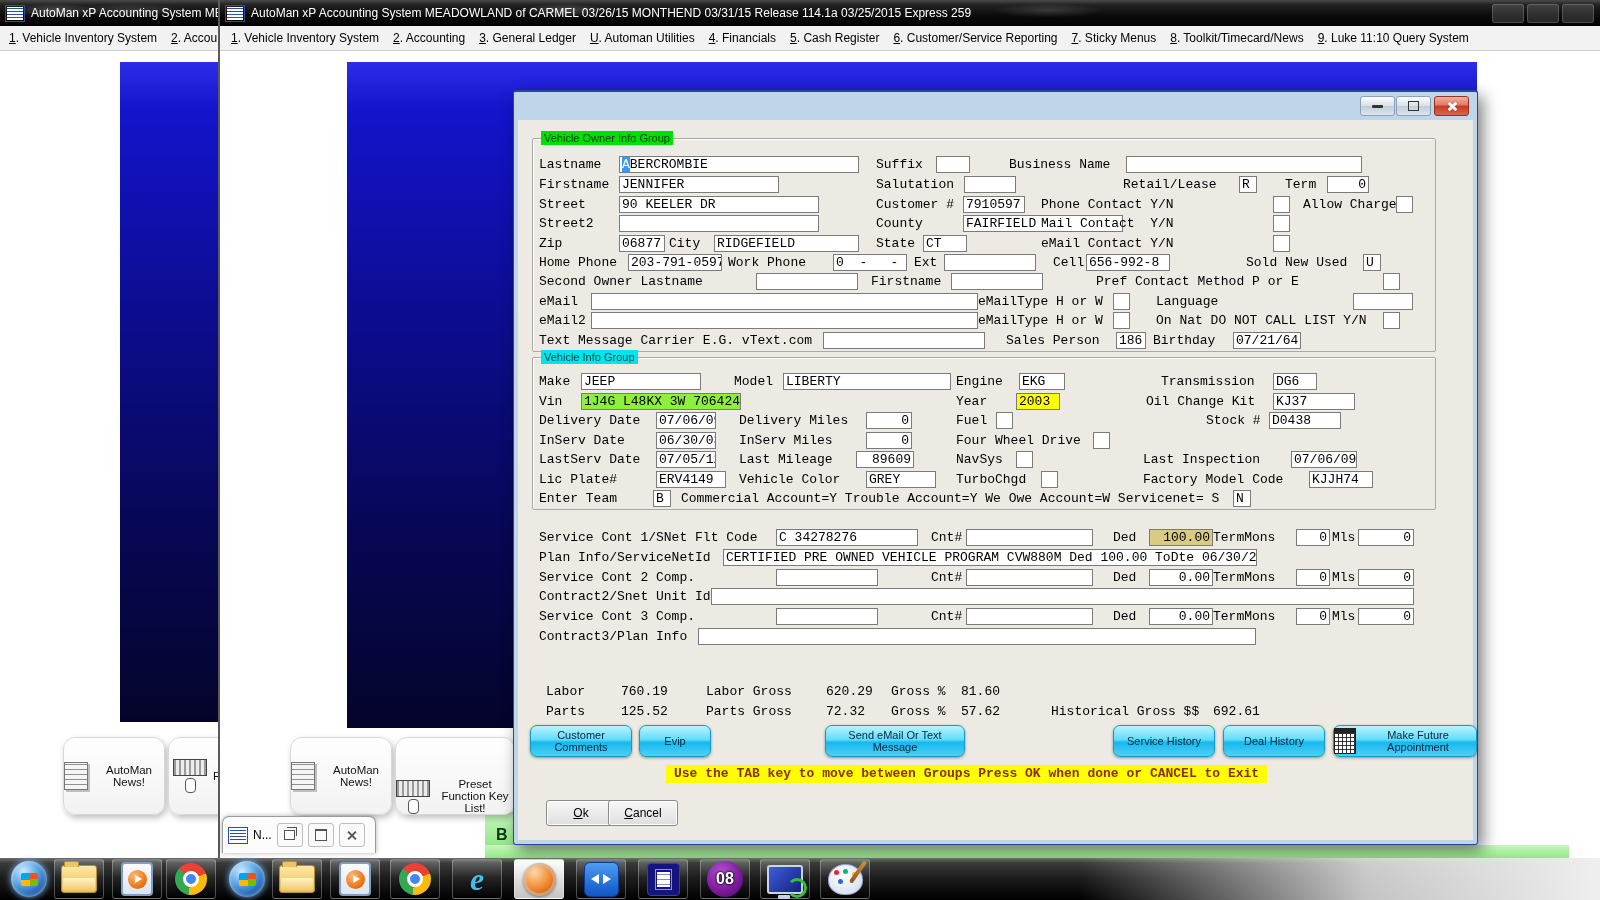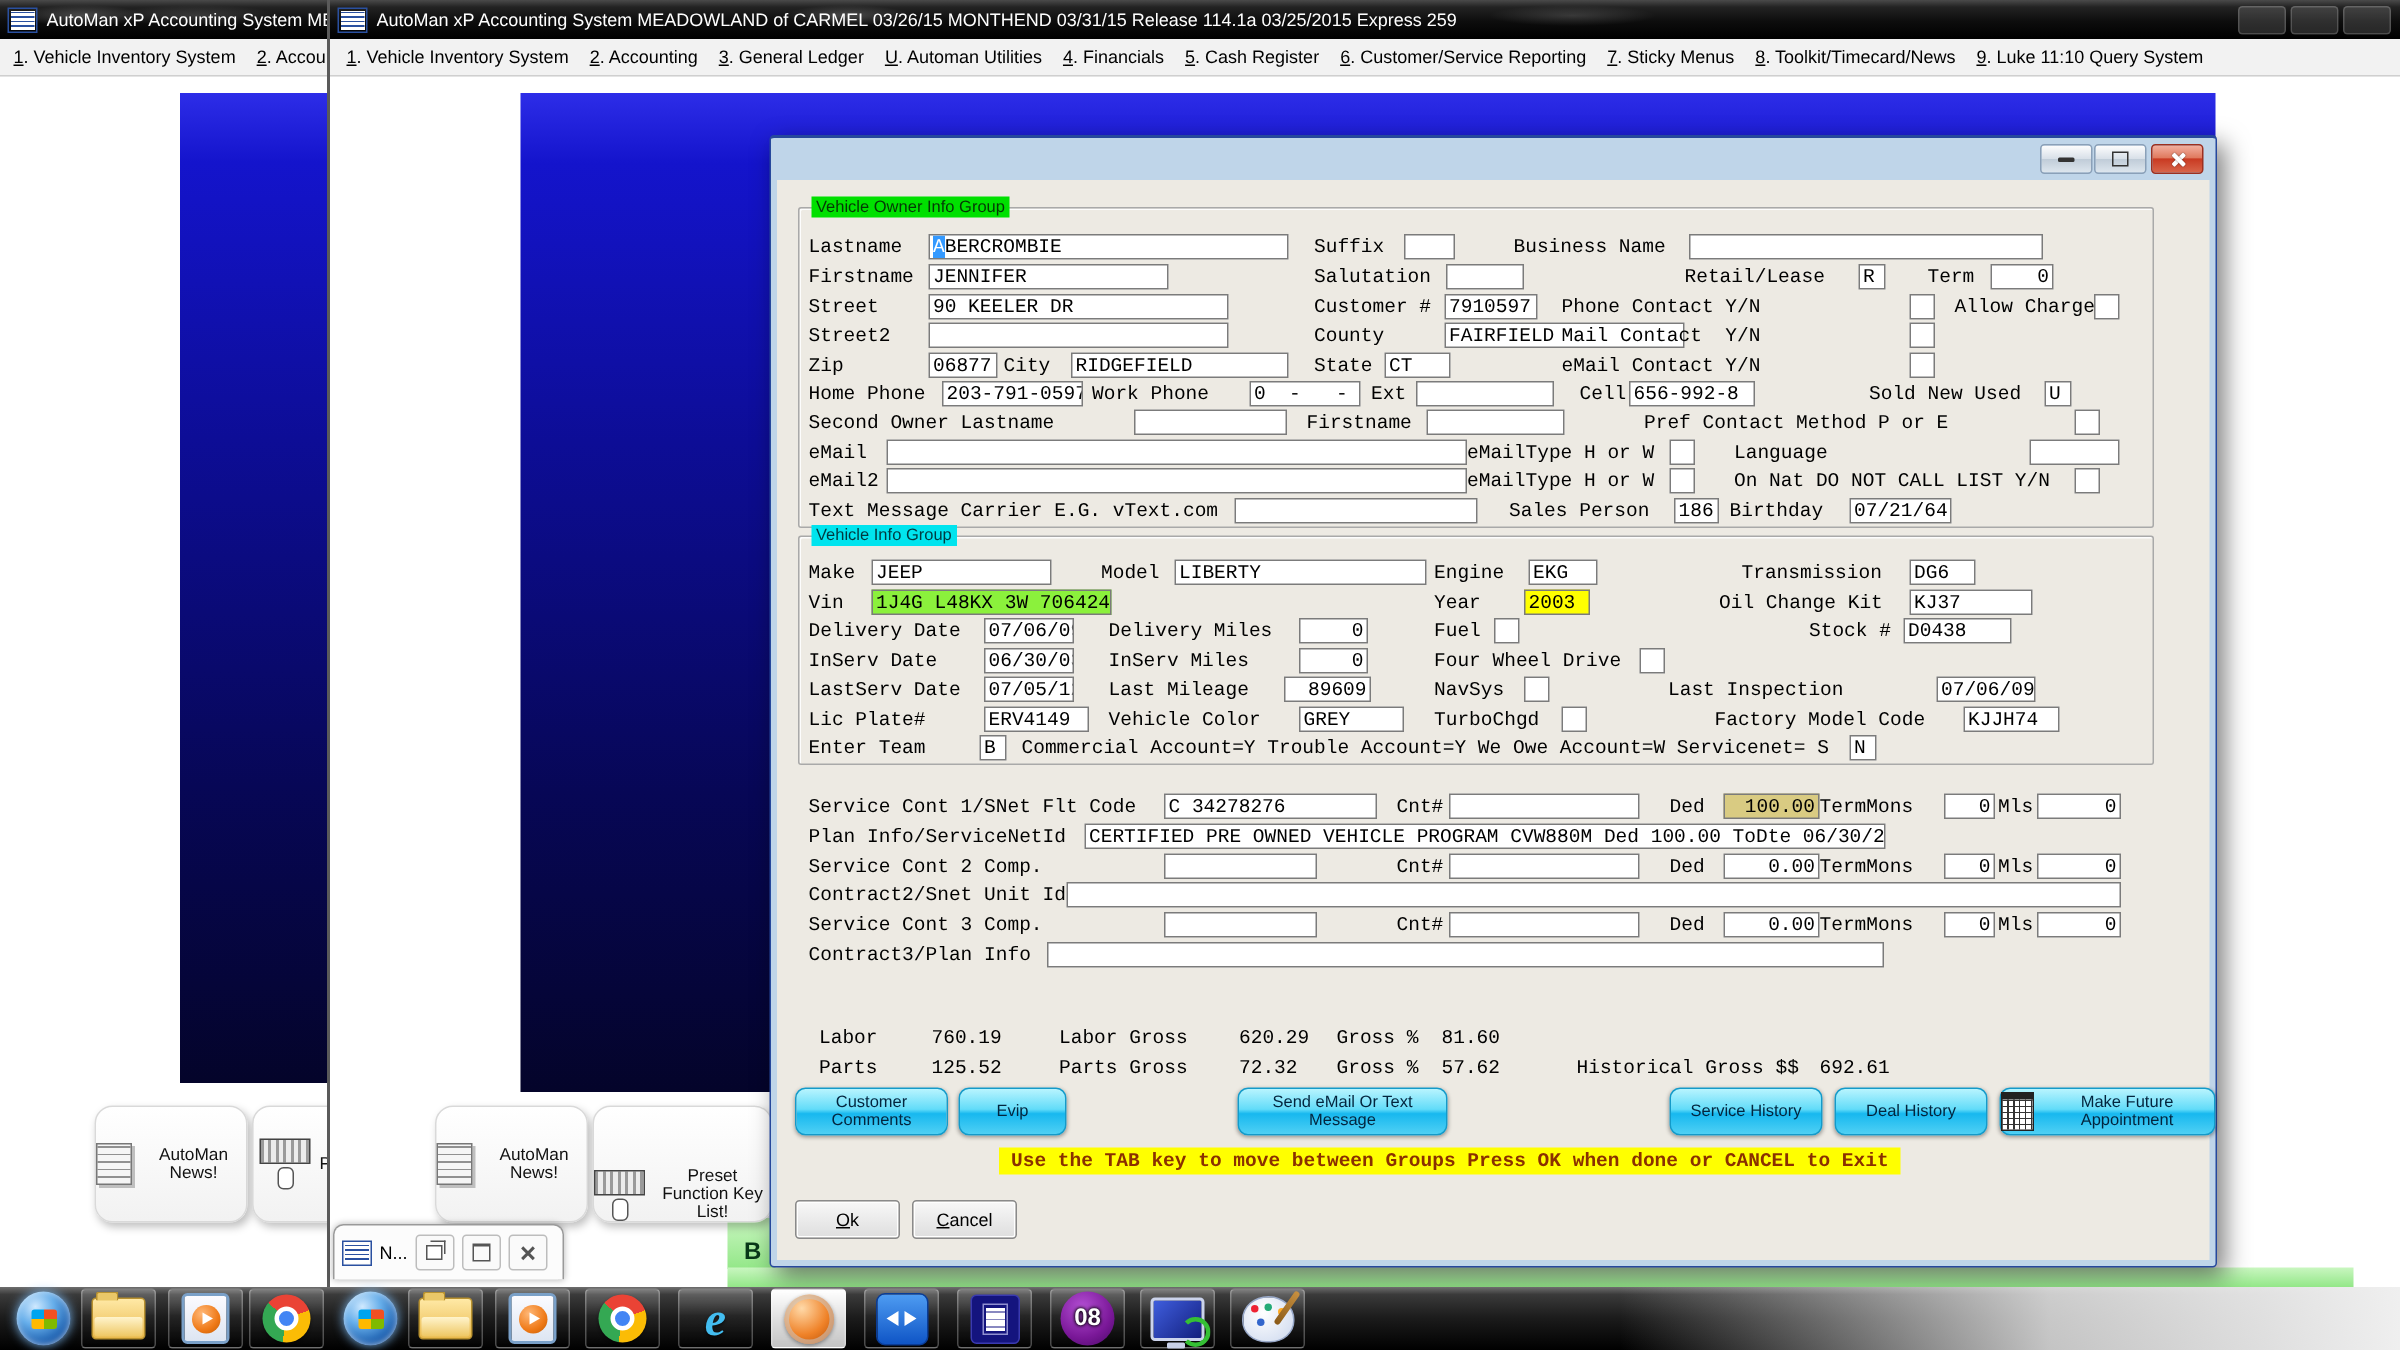--- a/index.html
+++ b/index.html
@@ -308,21 +308,21 @@
       <div class="f num" style="left:348px;top:312px;width:46px">0</div>
       <div class="l" style="left:438px;top:312px">Four Wheel Drive</div>
       <div class="f" style="left:575px;top:312px;width:17px"></div>
 
       <div class="l" style="left:21px;top:331px">LastServ Date</div>
       <div class="f" style="left:138px;top:331px;width:60px">07/05/12</div>
       <div class="l" style="left:221px;top:331px">Last Mileage</div>
       <div class="f num" style="left:338px;top:331px;width:58px">89609</div>
       <div class="l" style="left:438px;top:331px">NavSys</div>
       <div class="f" style="left:498px;top:331px;width:17px"></div>
-      <div class="l" style="left:594px;top:331px">Last Inspection</div>
+      <div class="l" style="left:625px;top:331px">Last Inspection</div>
       <div class="f" style="left:773px;top:331px;width:66px">07/06/09</div>
 
       <div class="l" style="left:21px;top:351px">Lic Plate#</div>
       <div class="f" style="left:138px;top:351px;width:70px">ERV4149</div>
       <div class="l" style="left:221px;top:351px">Vehicle Color</div>
       <div class="f" style="left:348px;top:351px;width:70px">GREY</div>
       <div class="l" style="left:438px;top:351px">TurboChgd</div>
       <div class="f" style="left:523px;top:351px;width:17px"></div>
       <div class="l" style="left:625px;top:351px">Factory Model Code</div>
       <div class="f" style="left:791px;top:351px;width:64px">KJJH74</div>
@@ -404,21 +404,21 @@
       <div class="btn-cyan" style="left:705px;top:605px;width:100px;">
           <span>Deal History</span>
         </div>
       <div class="btn-cyan" style="left:815px;top:605px;width:142px;">
         <span class="cal-ic"></span>
         <span>Make Future Appointment</span>
       </div>
 
       <div class="hint" style="left:148px;top:645px;">Use the TAB key to move between Groups Press OK when done or CANCEL to Exit</div>
 
-      <div class="okbtn" style="left:12px;top:680px;">
+      <div class="okbtn" style="left:28px;top:680px;">
           <span><u>O</u><span>k</span></span>
         </div>
       <div class="okbtn" style="left:90px;top:680px;">
           <span><u>C</u><span>ancel</span></span>
         </div>
     </div>
   </div>
 
   <div class="taskbar">
     <div class="cell" style="left:4px;border:none;background:none;">

